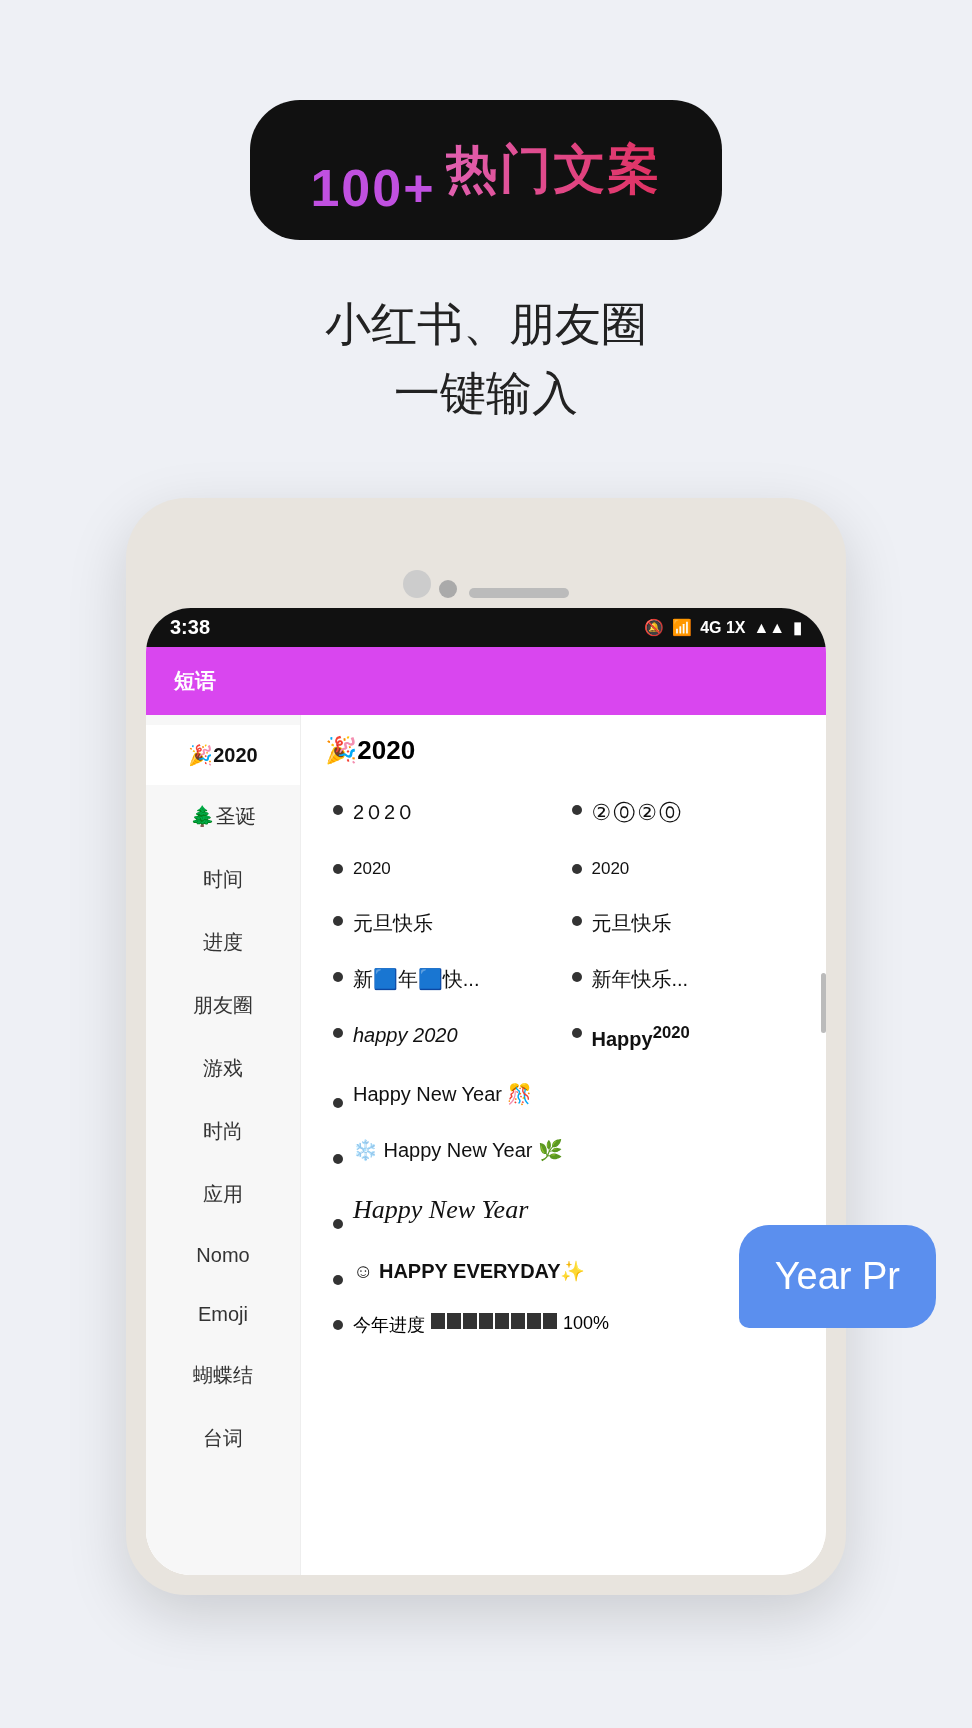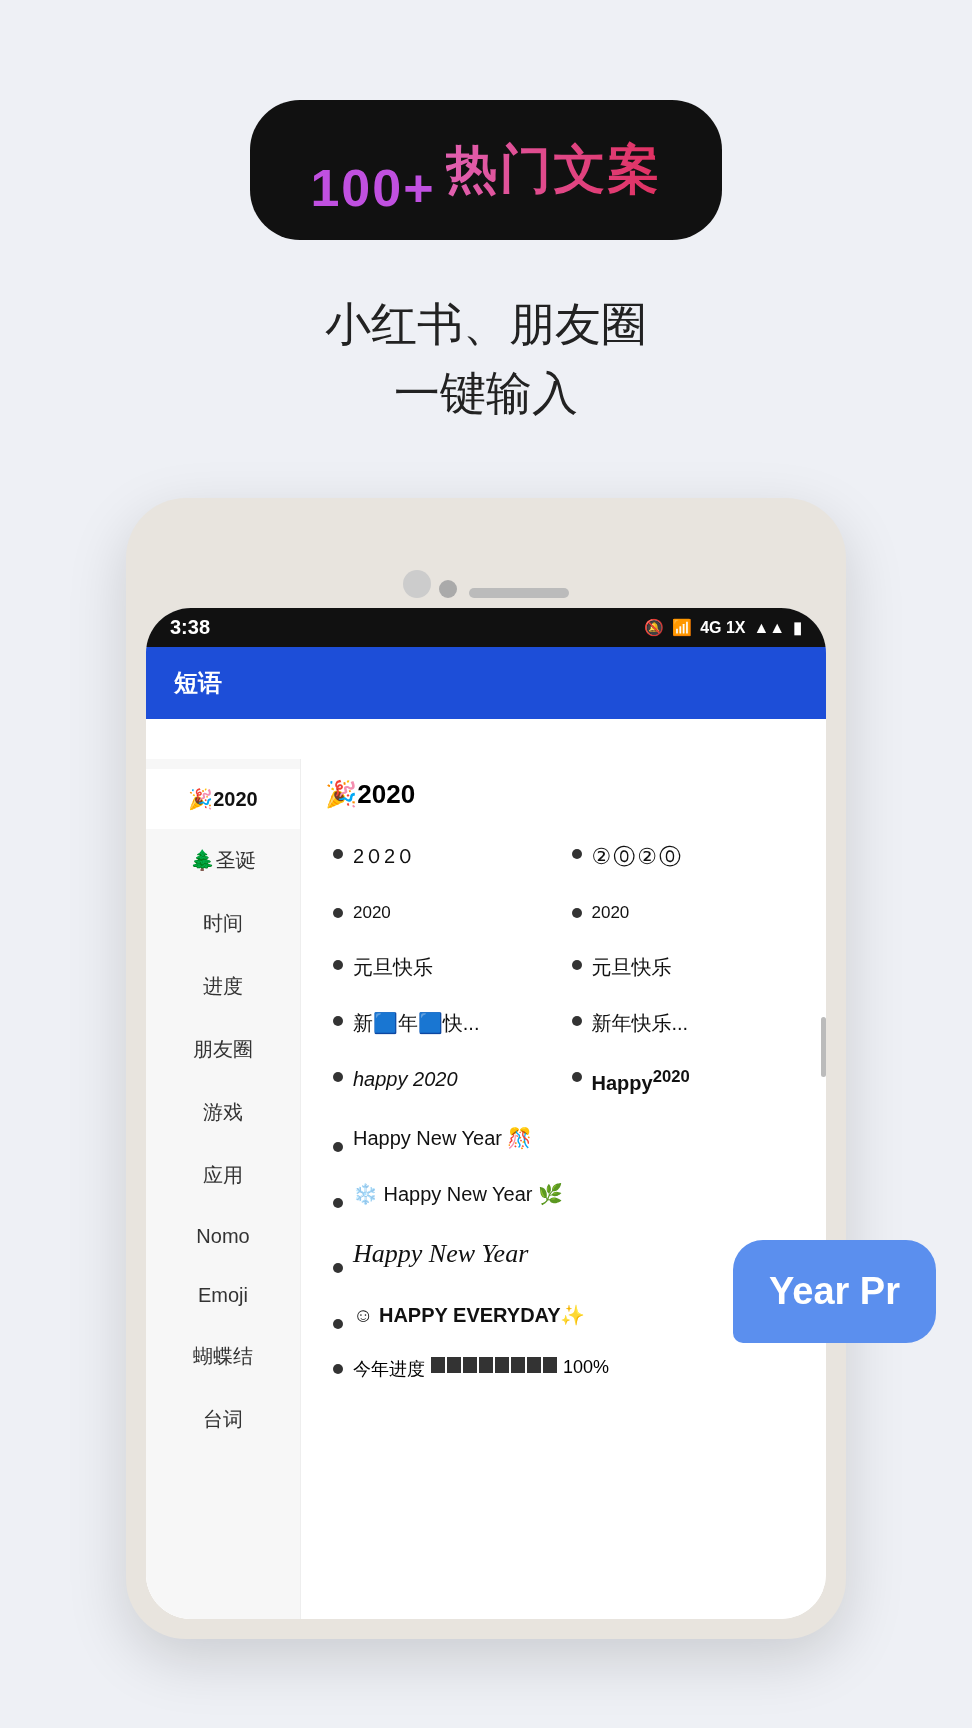--- a/index.html
+++ b/index.html
@@ -111,32 +111,31 @@
     }
 
     .status-icons {
       display: flex;
       gap: 8px;
       align-items: center;
       font-size: 16px;
     }
 
     .app-header {
-      background: #1d4ed8;
+      background: #d946ef;
       color: #fff;
       padding: 20px 28px;
-      font-size: 24px;
+      font-size: 21px;
       font-weight: 700;
     }
 
     .app-body {
       display: flex;
       background: #fff;
       min-height: 860px;
-      margin-top: 40px;
     }
 
     .sidebar {
       width: 155px;
       background: #f7f7f7;
       border-right: 1px solid #eee;
       padding: 10px 0;
       flex-shrink: 0;
     }
 
@@ -233,27 +232,27 @@
       top: 30%;
       width: 5px;
       height: 60px;
       background: #bbb;
       border-radius: 3px;
     }
 
     .blue-bubble {
       position: absolute;
       right: -90px;
-      bottom: 296px;
+      bottom: 267px;
       background: #5b8fee;
       border-radius: 30px 30px 30px 10px;
       padding: 30px 36px;
       color: #fff;
       font-size: 38px;
-      font-weight: 700;
+      font-weight: 400;
       z-index: 10;
       white-space: nowrap;
       overflow: hidden;
     }
 
     .progress-bar-row {
       display: flex;
       padding: 14px 8px;
       font-size: 18px;
       grid-column: 1 / -1;
@@ -309,20 +308,21 @@
         </div>
 
         <div class="app-body">
           <div class="sidebar">
             <div class="sidebar-item active">🎉2020</div>
             <div class="sidebar-item">🌲圣诞</div>
             <div class="sidebar-item">时间</div>
             <div class="sidebar-item">进度</div>
             <div class="sidebar-item">朋友圈</div>
             <div class="sidebar-item">游戏</div>
+            <div class="sidebar-item">时尚</div>
             <div class="sidebar-item">应用</div>
             <div class="sidebar-item">Nomo</div>
             <div class="sidebar-item">Emoji</div>
             <div class="sidebar-item">蝴蝶结</div>
             <div class="sidebar-item">台词</div>
           </div>
 
           <div class="content-area" style="position:relative;">
             <div class="section-title">🎉2020</div>
 

